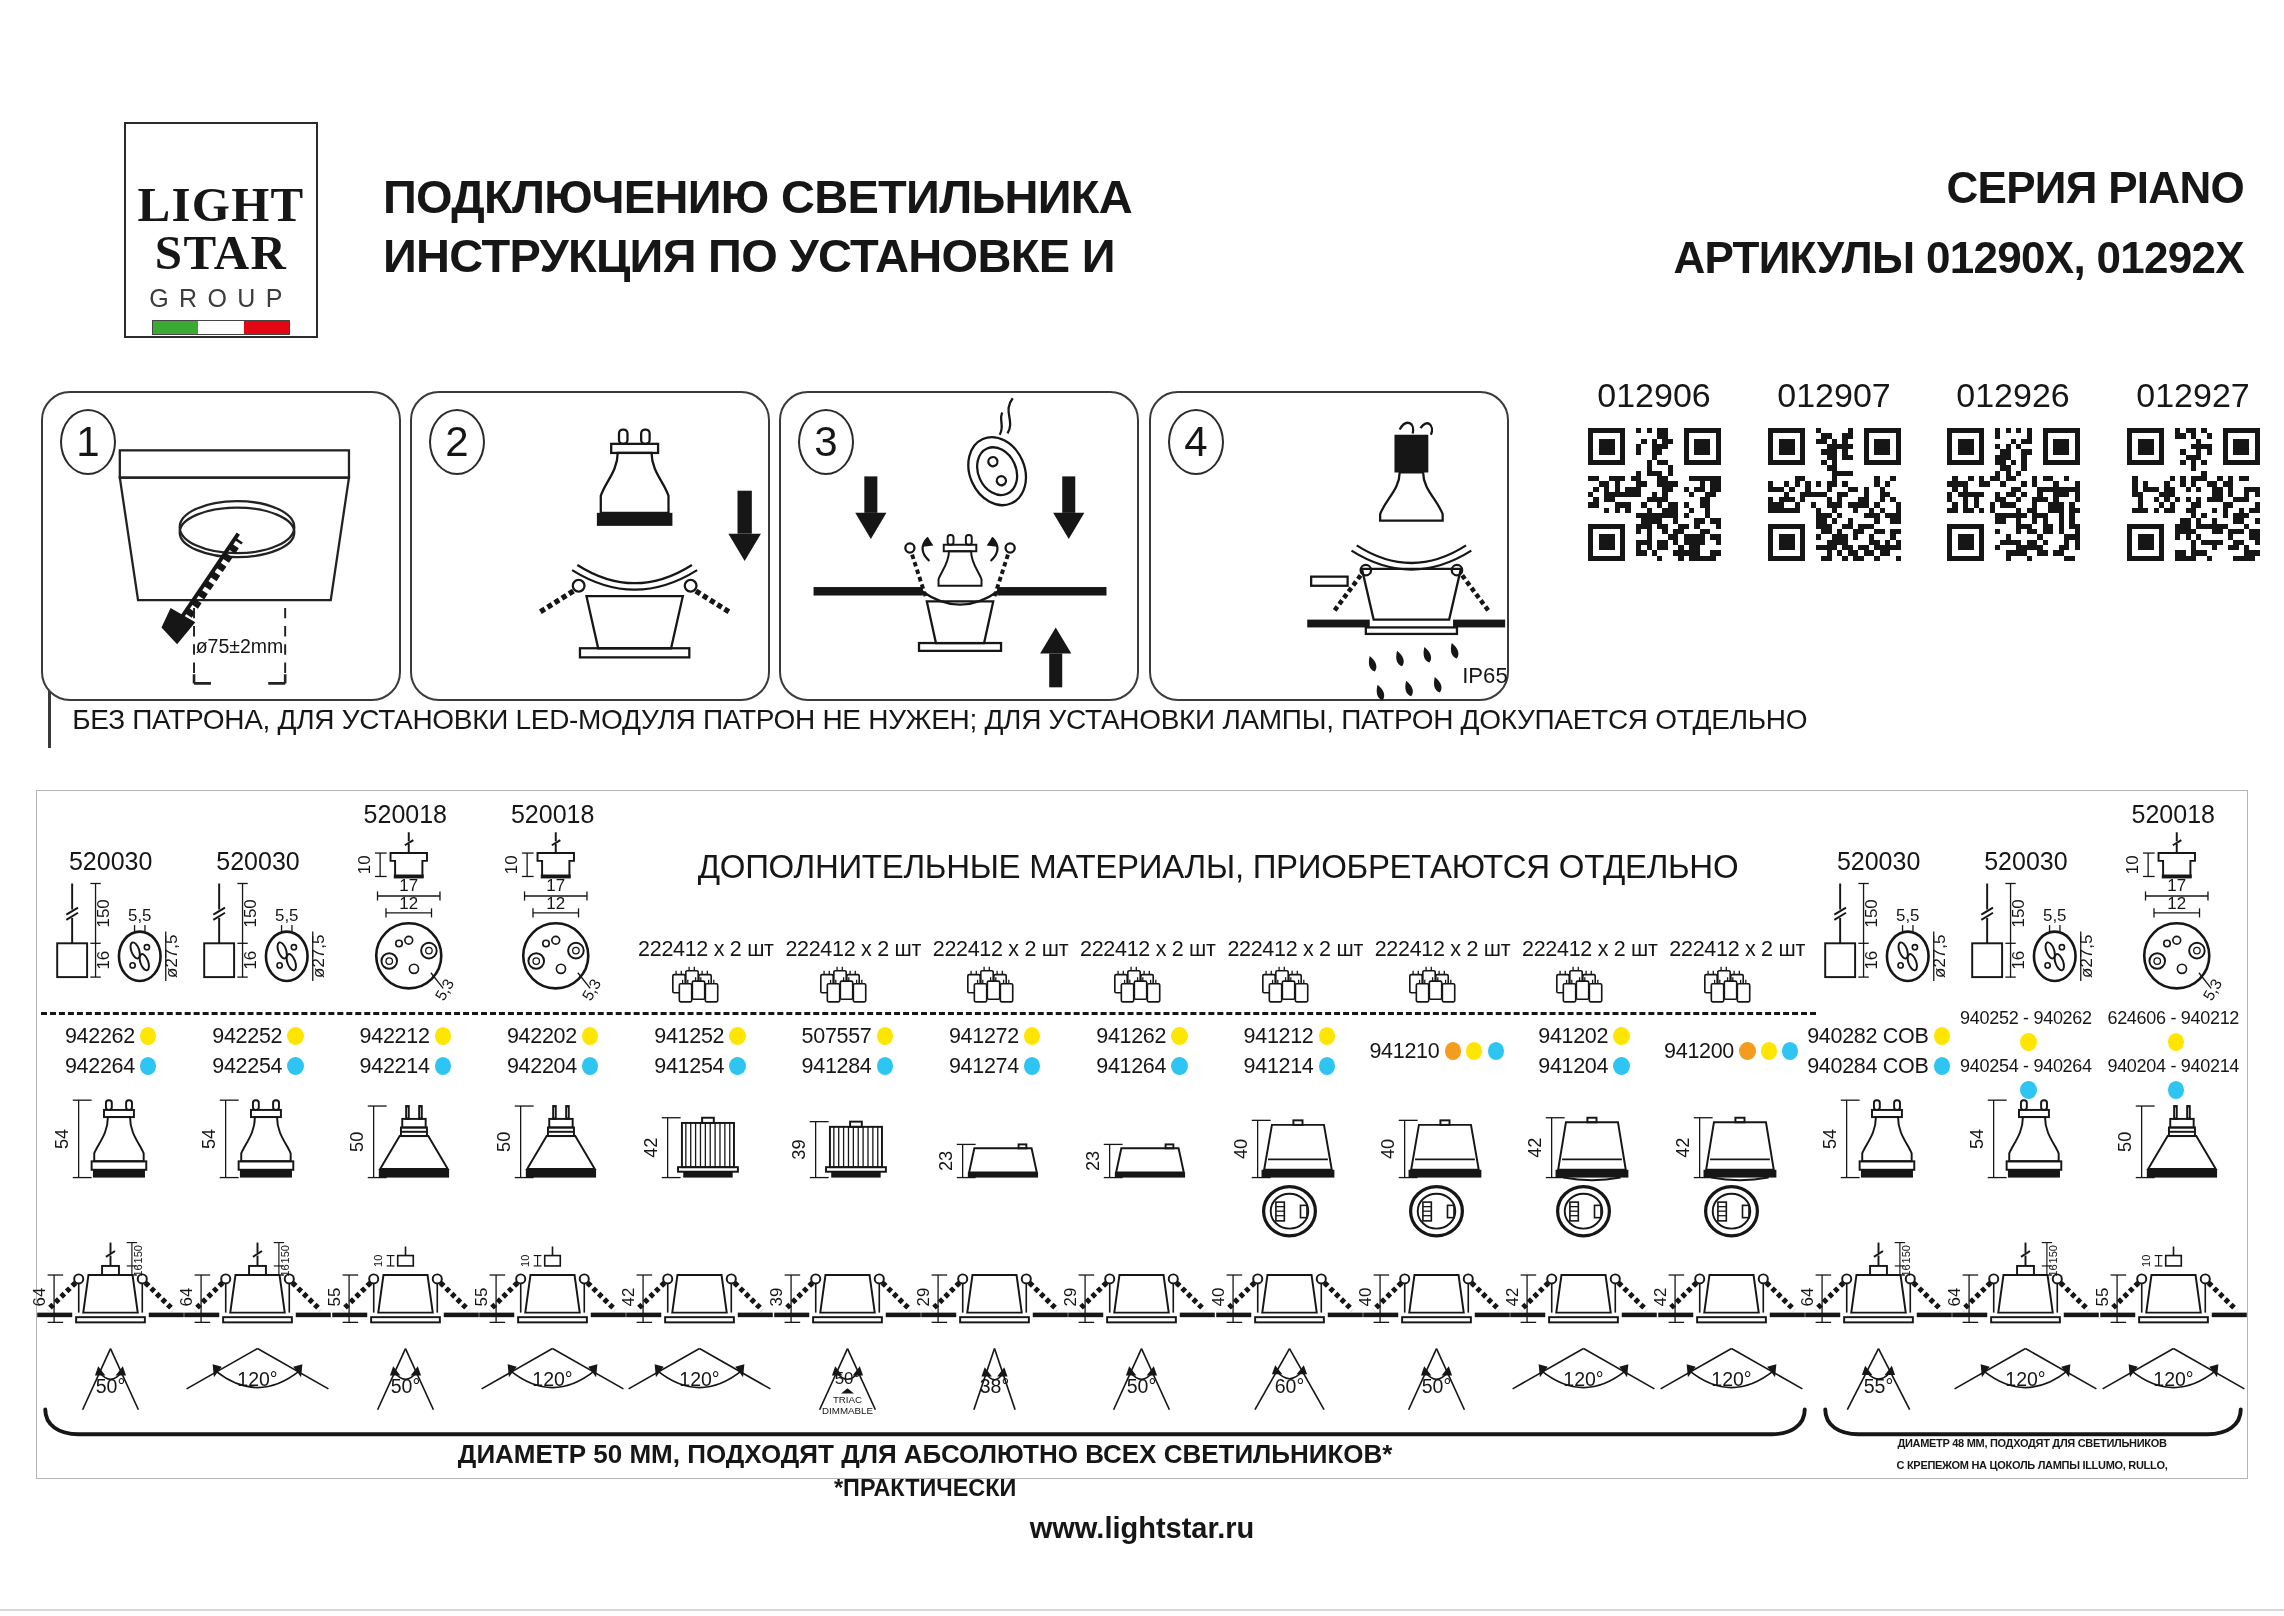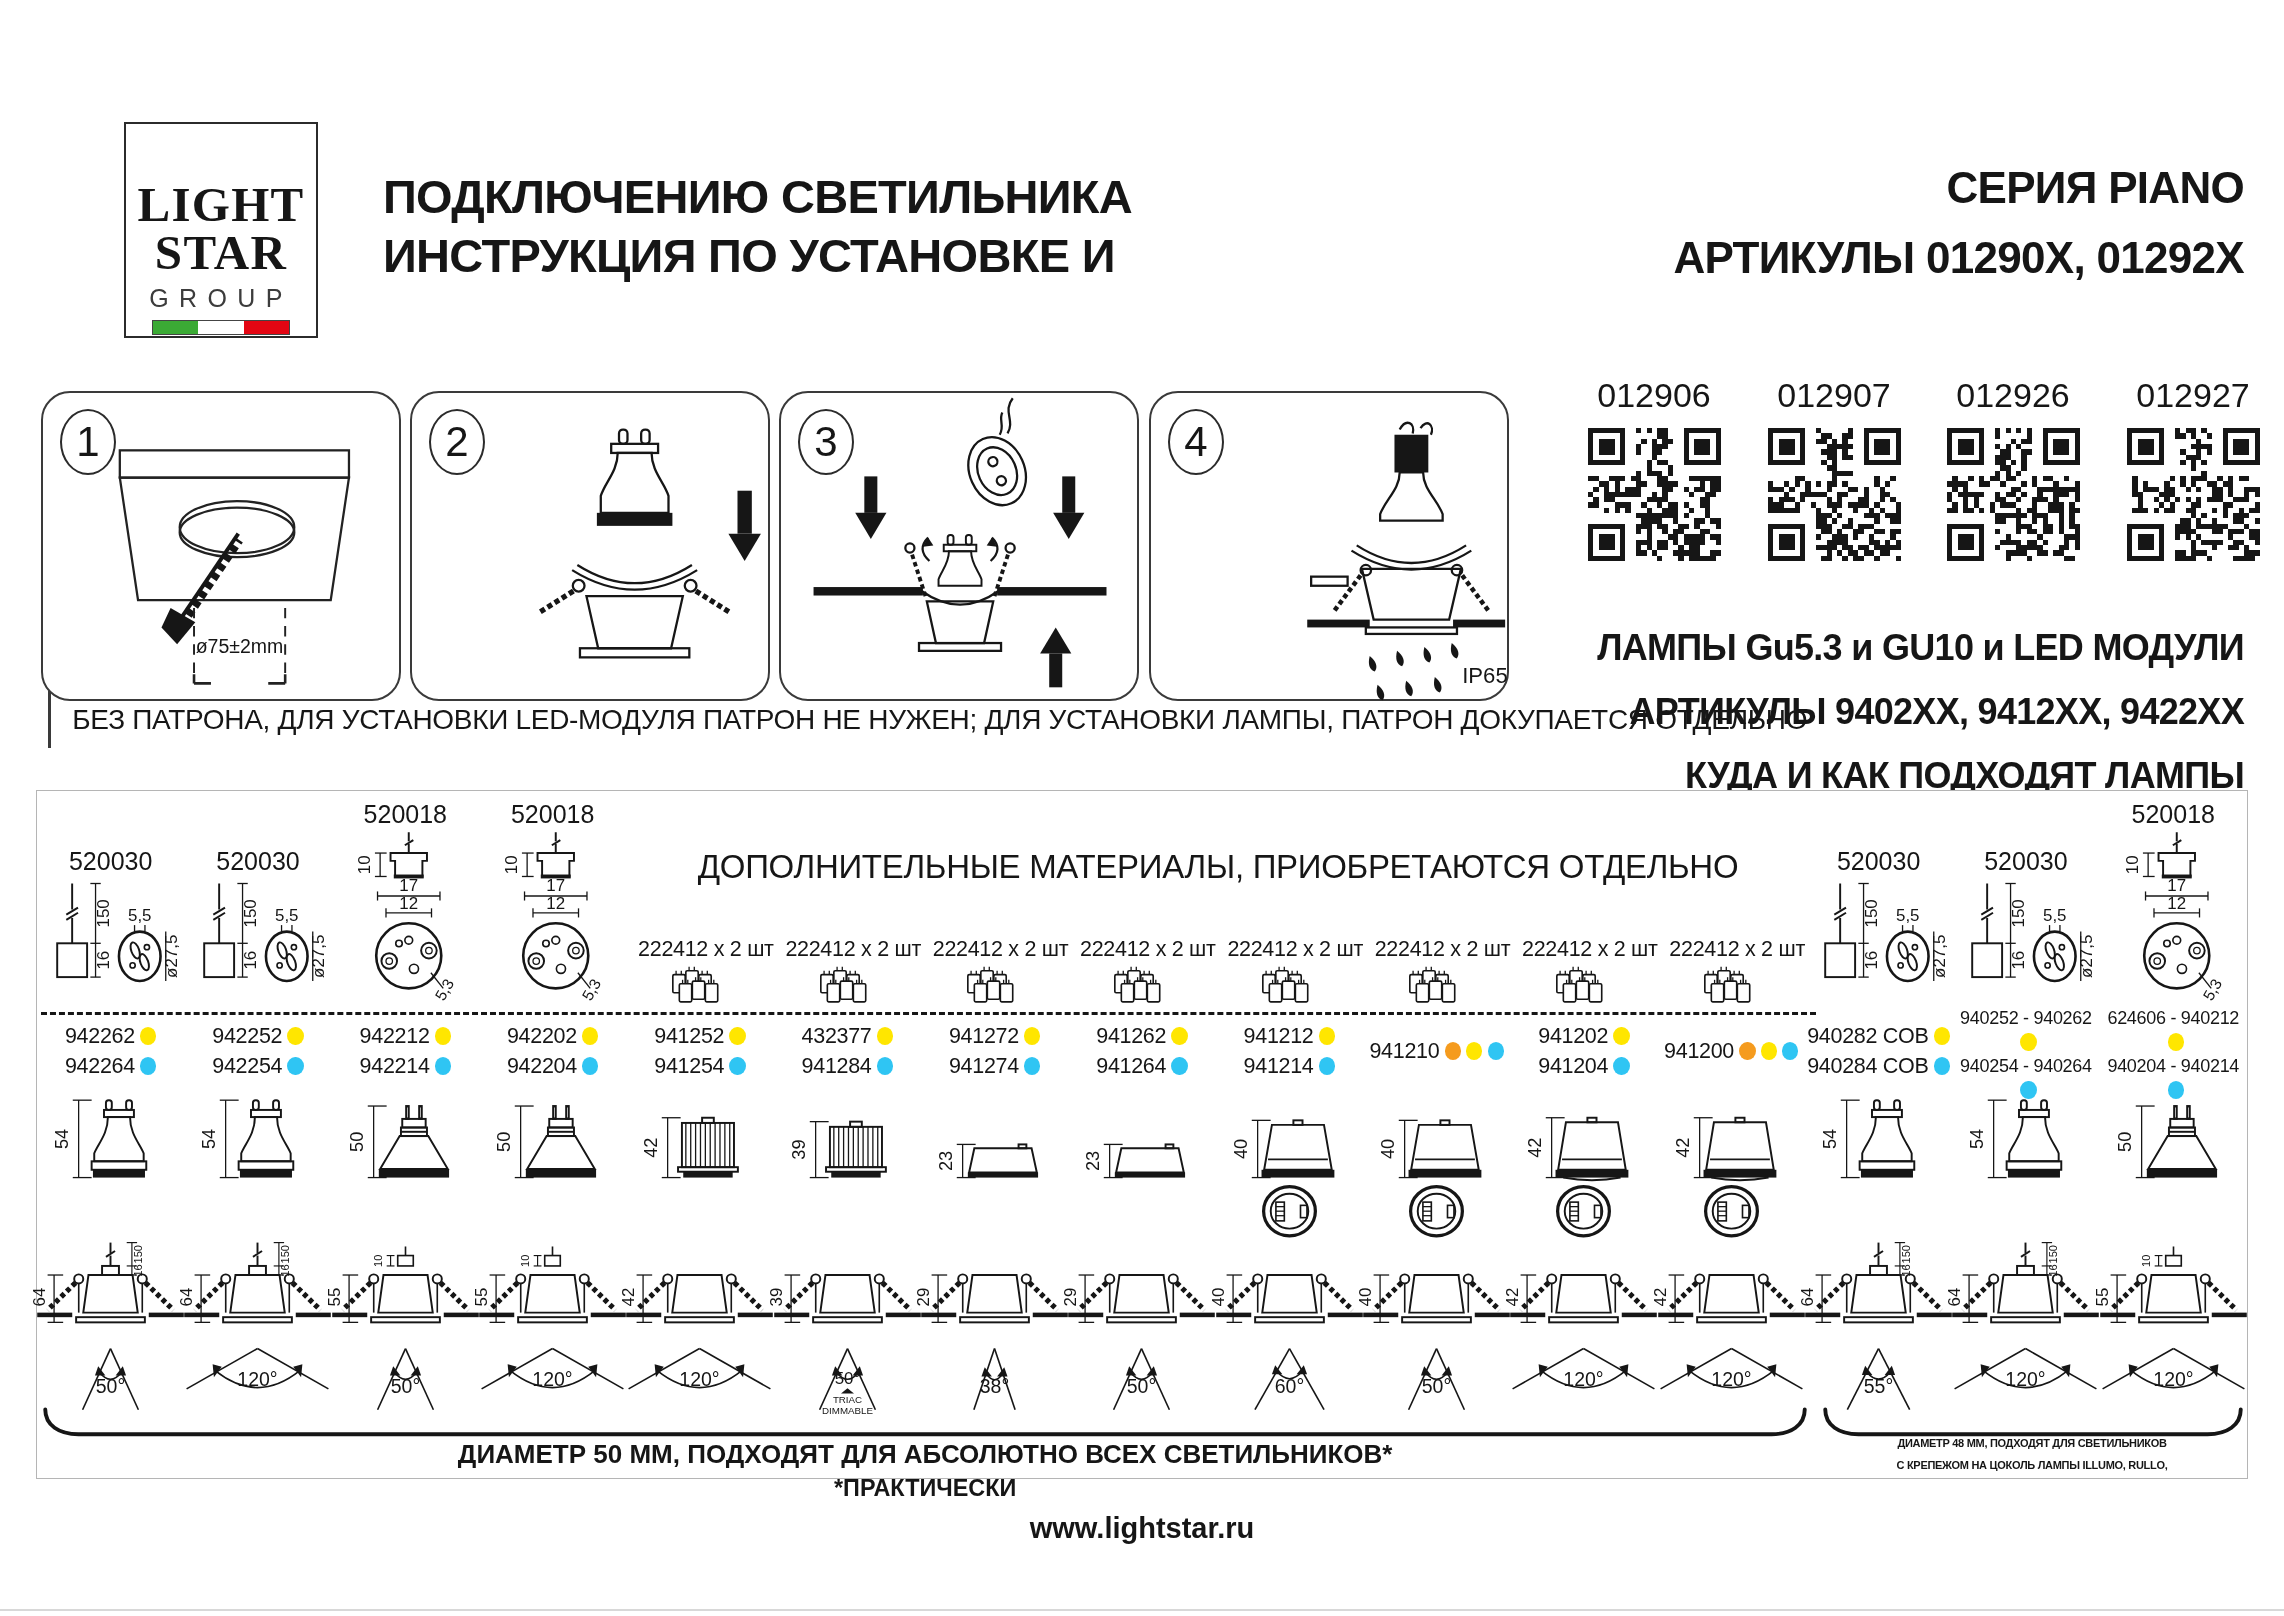--- a/index.html
+++ b/index.html
@@ -987,25 +987,20 @@
           <path fill-rule="evenodd" d="M0,0 h7 v7 h-7 z M1,1 v5 h5 v-5 z"></path>
           <rect x="2" y="2" width="3" height="3"></rect>
           <path fill-rule="evenodd" d="M18,0 h7 v7 h-7 z M19,1 v5 h5 v-5 z"></path>
           <rect x="20" y="2" width="3" height="3"></rect>
           <path fill-rule="evenodd" d="M0,18 h7 v7 h-7 z M1,19 v5 h5 v-5 z"></path>
           <rect x="2" y="20" width="3" height="3"></rect>
         </svg>
       </div>
     </div>
 
-  <div class="lampinfo">
-    <div>ЛАМПЫ Gu5.3 и GU10 и LED МОДУЛИ</div>
-    <div>АРТИКУЛЫ 9402XX, 9412XX, 9422XX</div>
-    <div>КУДА И КАК ПОДХОДЯТ ЛАМПЫ</div>
-  </div>
 
   <div class="note">
     <div class="bar"></div>
     <div class="txt">БЕЗ ПАТРОНА, ДЛЯ УСТАНОВКИ LED-МОДУЛЯ ПАТРОН НЕ НУЖЕН; ДЛЯ УСТАНОВКИ ЛАМПЫ, ПАТРОН ДОКУПАЕТСЯ ОТДЕЛЬНО</div>
   </div>
 
   <div class="bigtable">
     <div class="extras-title">ДОПОЛНИТЕЛЬНЫЕ МАТЕРИАЛЫ, ПРИОБРЕТАЮТСЯ ОТДЕЛЬНО</div>
     <div class="cols" id="cols">
         <div class="col">
@@ -1623,21 +1618,21 @@
 <line x1="107" y1="26" x2="107" y2="20" stroke="#161616" stroke-width="2"></line>
 <line x1="115" y1="26" x2="115" y2="20" stroke="#161616" stroke-width="2"></line>
                 <rect x="122" y="30" width="19" height="28" rx="2" fill="#fff" stroke="#161616" stroke-width="2.5"></rect>
 <line x1="127" y1="30" x2="127" y2="24" stroke="#161616" stroke-width="2"></line>
 <line x1="135" y1="30" x2="135" y2="24" stroke="#161616" stroke-width="2"></line>
               </svg>
             </div>
           </div>
 <div class="b-art">
             <div class="artline">
-              <span>432377</span>
+              <span>507557</span>
               <span class="dot" style="background:#FFE600"></span>
             </div>
             <div class="artline">
               <span>941284</span>
               <span class="dot" style="background:#2FC5F3"></span>
             </div>
           </div>
 <div class="b-lamp">
             <svg width="147" height="98" viewBox="0 0 226 150">
               <g stroke="#161616" stroke-width="2">

